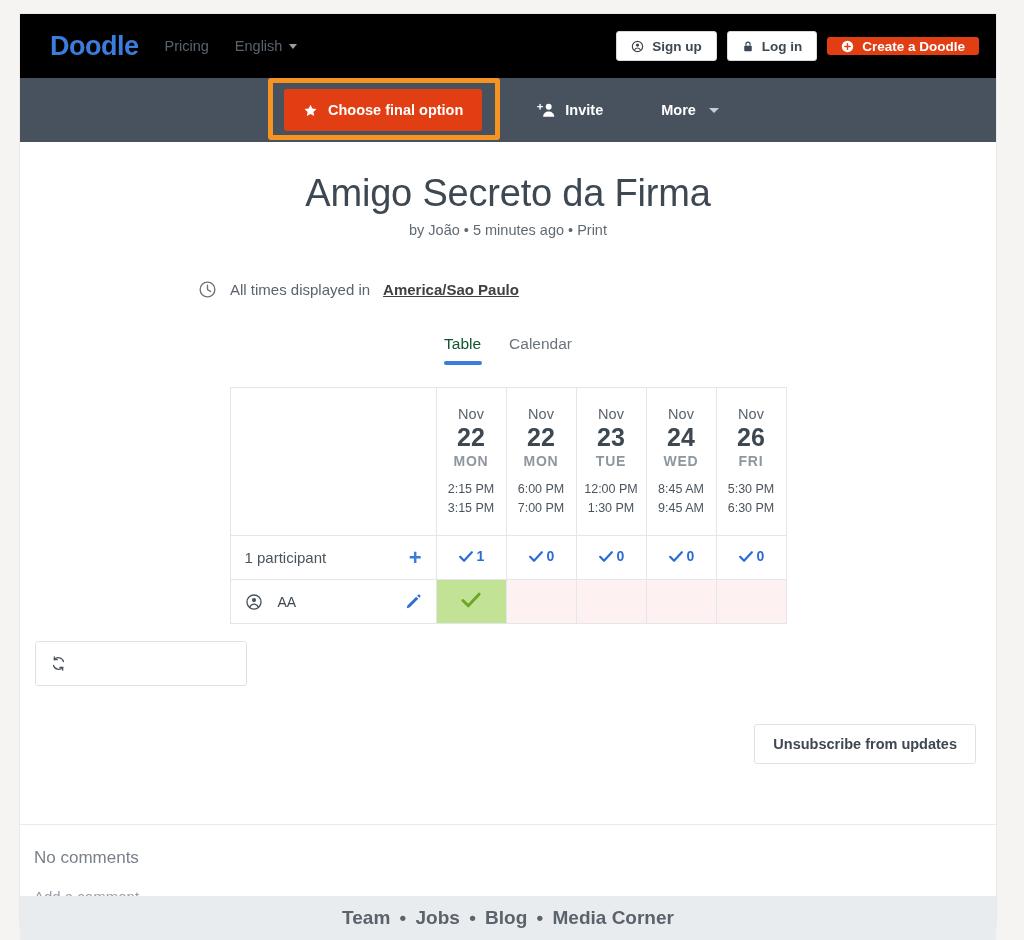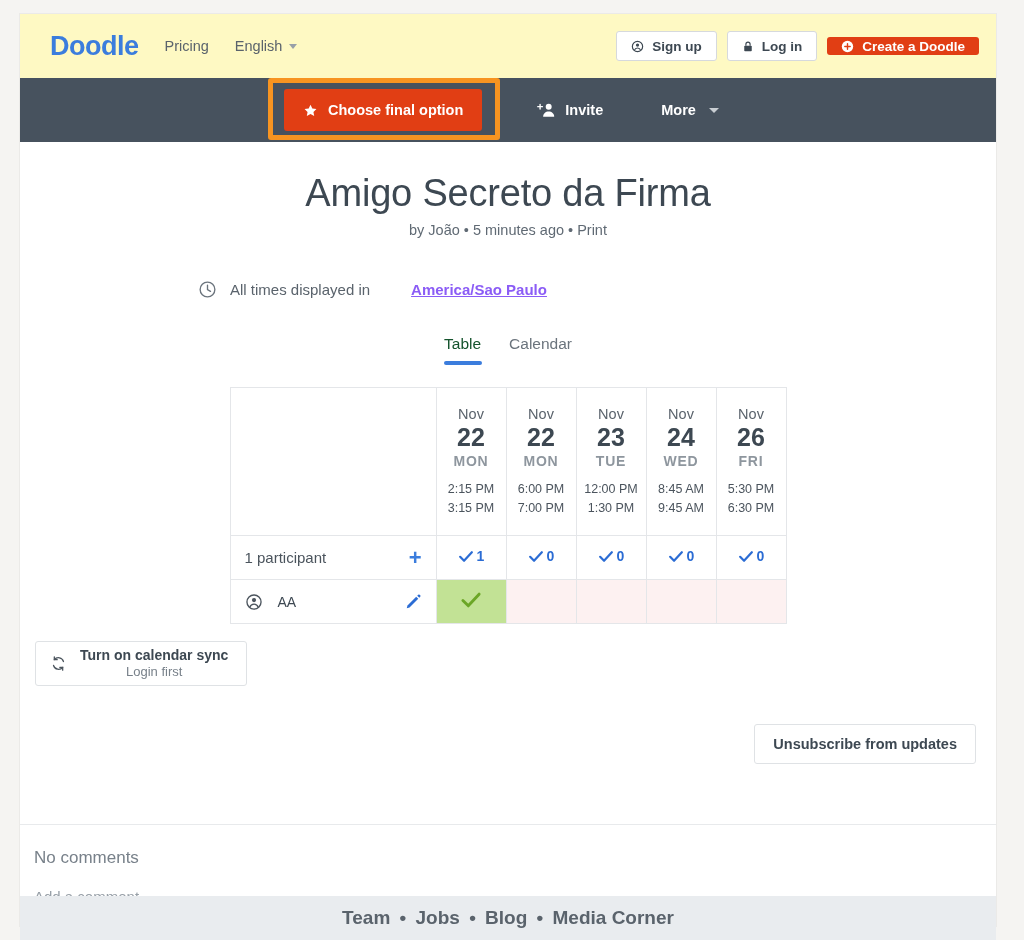--- a/index.html
+++ b/index.html
@@ -16,21 +16,21 @@
     position: absolute; left: 20px; top: 14px;
     width: 976px; height: 912px;
     background: #ffffff;
     box-shadow: 0 0 0 1px rgba(0,0,0,0.04);
   }
 
   
   .topbar {
     position: relative; height: 64px;
     display: flex; align-items: center; padding: 0 16px;
-    background: #fef9c3;
+    background: #000000;
   }
   .logo {
     font-size: 27px; font-weight: bold; color: #3b7ddd;
     letter-spacing: -0.5px; margin-left: 14px;
   }
   .topnav-link {
     margin-left: 26px; font-size: 14.5px; color: #5a636c; font-weight: 500;
   }
   .lang { margin-left: 26px; font-size: 14.5px; color: #5a636c; font-weight: 500;
           display: flex; align-items: center; gap: 7px; }
@@ -97,21 +97,21 @@
   .subtitle {
     text-align: center; margin-top: 7px;
     font-size: 14.5px; color: #606a74;
   }
 
   
   .tz {
     display: flex; align-items: center; gap: 13px;
     margin: 42px 0 0 178px; font-size: 15px; color: #5a636c;
   }
-  .tz b { color: #8b5cf6; text-decoration: underline; font-weight: bold; margin-left: 28px; }
+  .tz b { color: #404040; text-decoration: underline; font-weight: bold; }
 
   
   .tabs {
     display: flex; justify-content: center; gap: 28px;
     margin-top: 36px;
   }
   .tab { position: relative; font-size: 15.5px; padding-bottom: 12px; color: #6b747d; }
   .tab.active { color: #14532d; font-weight: 500; }
   .tab.active::after {
     content: ""; position: absolute; left: 50%; transform: translateX(-50%);
@@ -427,24 +427,20 @@
 
     <div class="sync">
       <span class="ico">
         <svg width="17" height="17" viewBox="0 0 24 24" fill="none" stroke="#4b545d" stroke-width="1.8" stroke-linecap="round">
           <path d="M19 9.2A7.4 7.4 0 006.1 6.6"></path>
             <path d="M5 14.8A7.4 7.4 0 0017.9 17.4"></path>
           <path d="M6.1 2.5v4.1h4.1"></path>
             <path d="M17.9 21.5v-4.1h-4.1"></path>
         </svg>
       </span>
-      <div>
-        <div class="sync-t1">Turn on calendar sync</div>
-        <div class="sync-t2">Login first</div>
-      </div>
     </div>
 
     <div class="unsub-wrap">
       <div class="unsub">Unsubscribe from updates</div>
     </div>
 
     <div class="divider"></div>
     <div class="no-comments">No comments</div>
     <div class="add-comment">Add a comment</div>
   </div>

